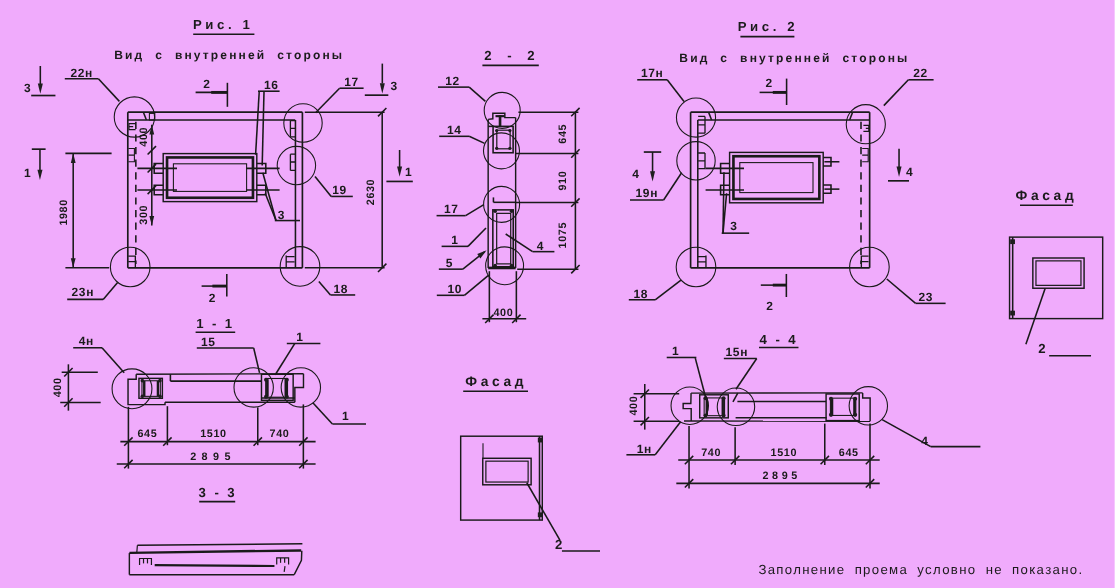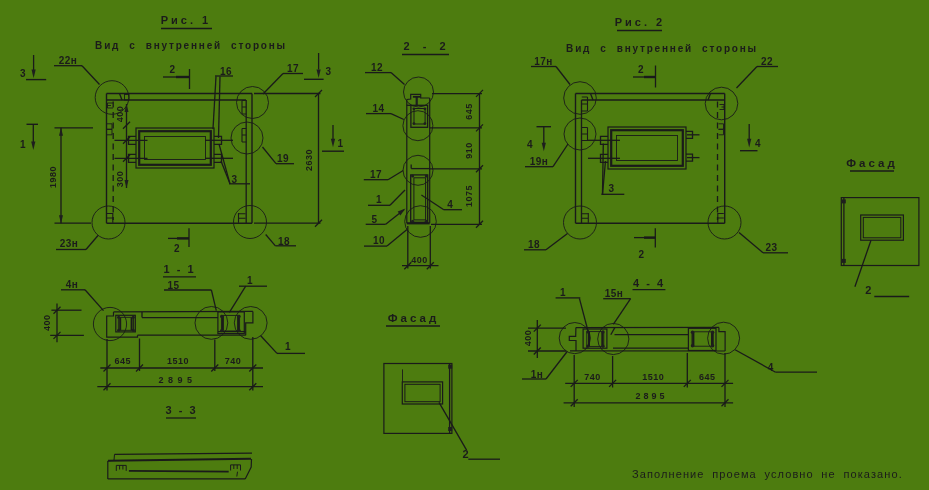--- a/index.html
+++ b/index.html
@@ -1,16 +1,16 @@
 <!DOCTYPE html>
 <html><head>
 <meta charset="utf-8">
 <style>
 html,body{margin:0;padding:0;background:#ffffff;}
-#page{position:relative;width:929px;height:490px;background:#4d7c0f;overflow:hidden;}
+#page{position:relative;width:929px;height:490px;background:#f0abfc;overflow:hidden;}
 svg{position:absolute;left:0;top:0;}
 text{font-family:"Liberation Sans",sans-serif;fill:#1b1b1b;}
 .t11{font-size:11px;letter-spacing:3px;font-weight:bold;}
 .sub{font-size:10px;letter-spacing:1.8px;word-spacing:4.5px;font-weight:bold;}
 .lbl{font-size:10px;font-weight:bold;letter-spacing:0.5px;}
 .dim{font-size:9px;font-weight:bold;letter-spacing:0.5px;}
 .fas{font-size:11.5px;letter-spacing:3px;font-weight:bold;}
 .note{font-size:11px;letter-spacing:1.1px;word-spacing:3.5px;}
 </style>
 </head>

